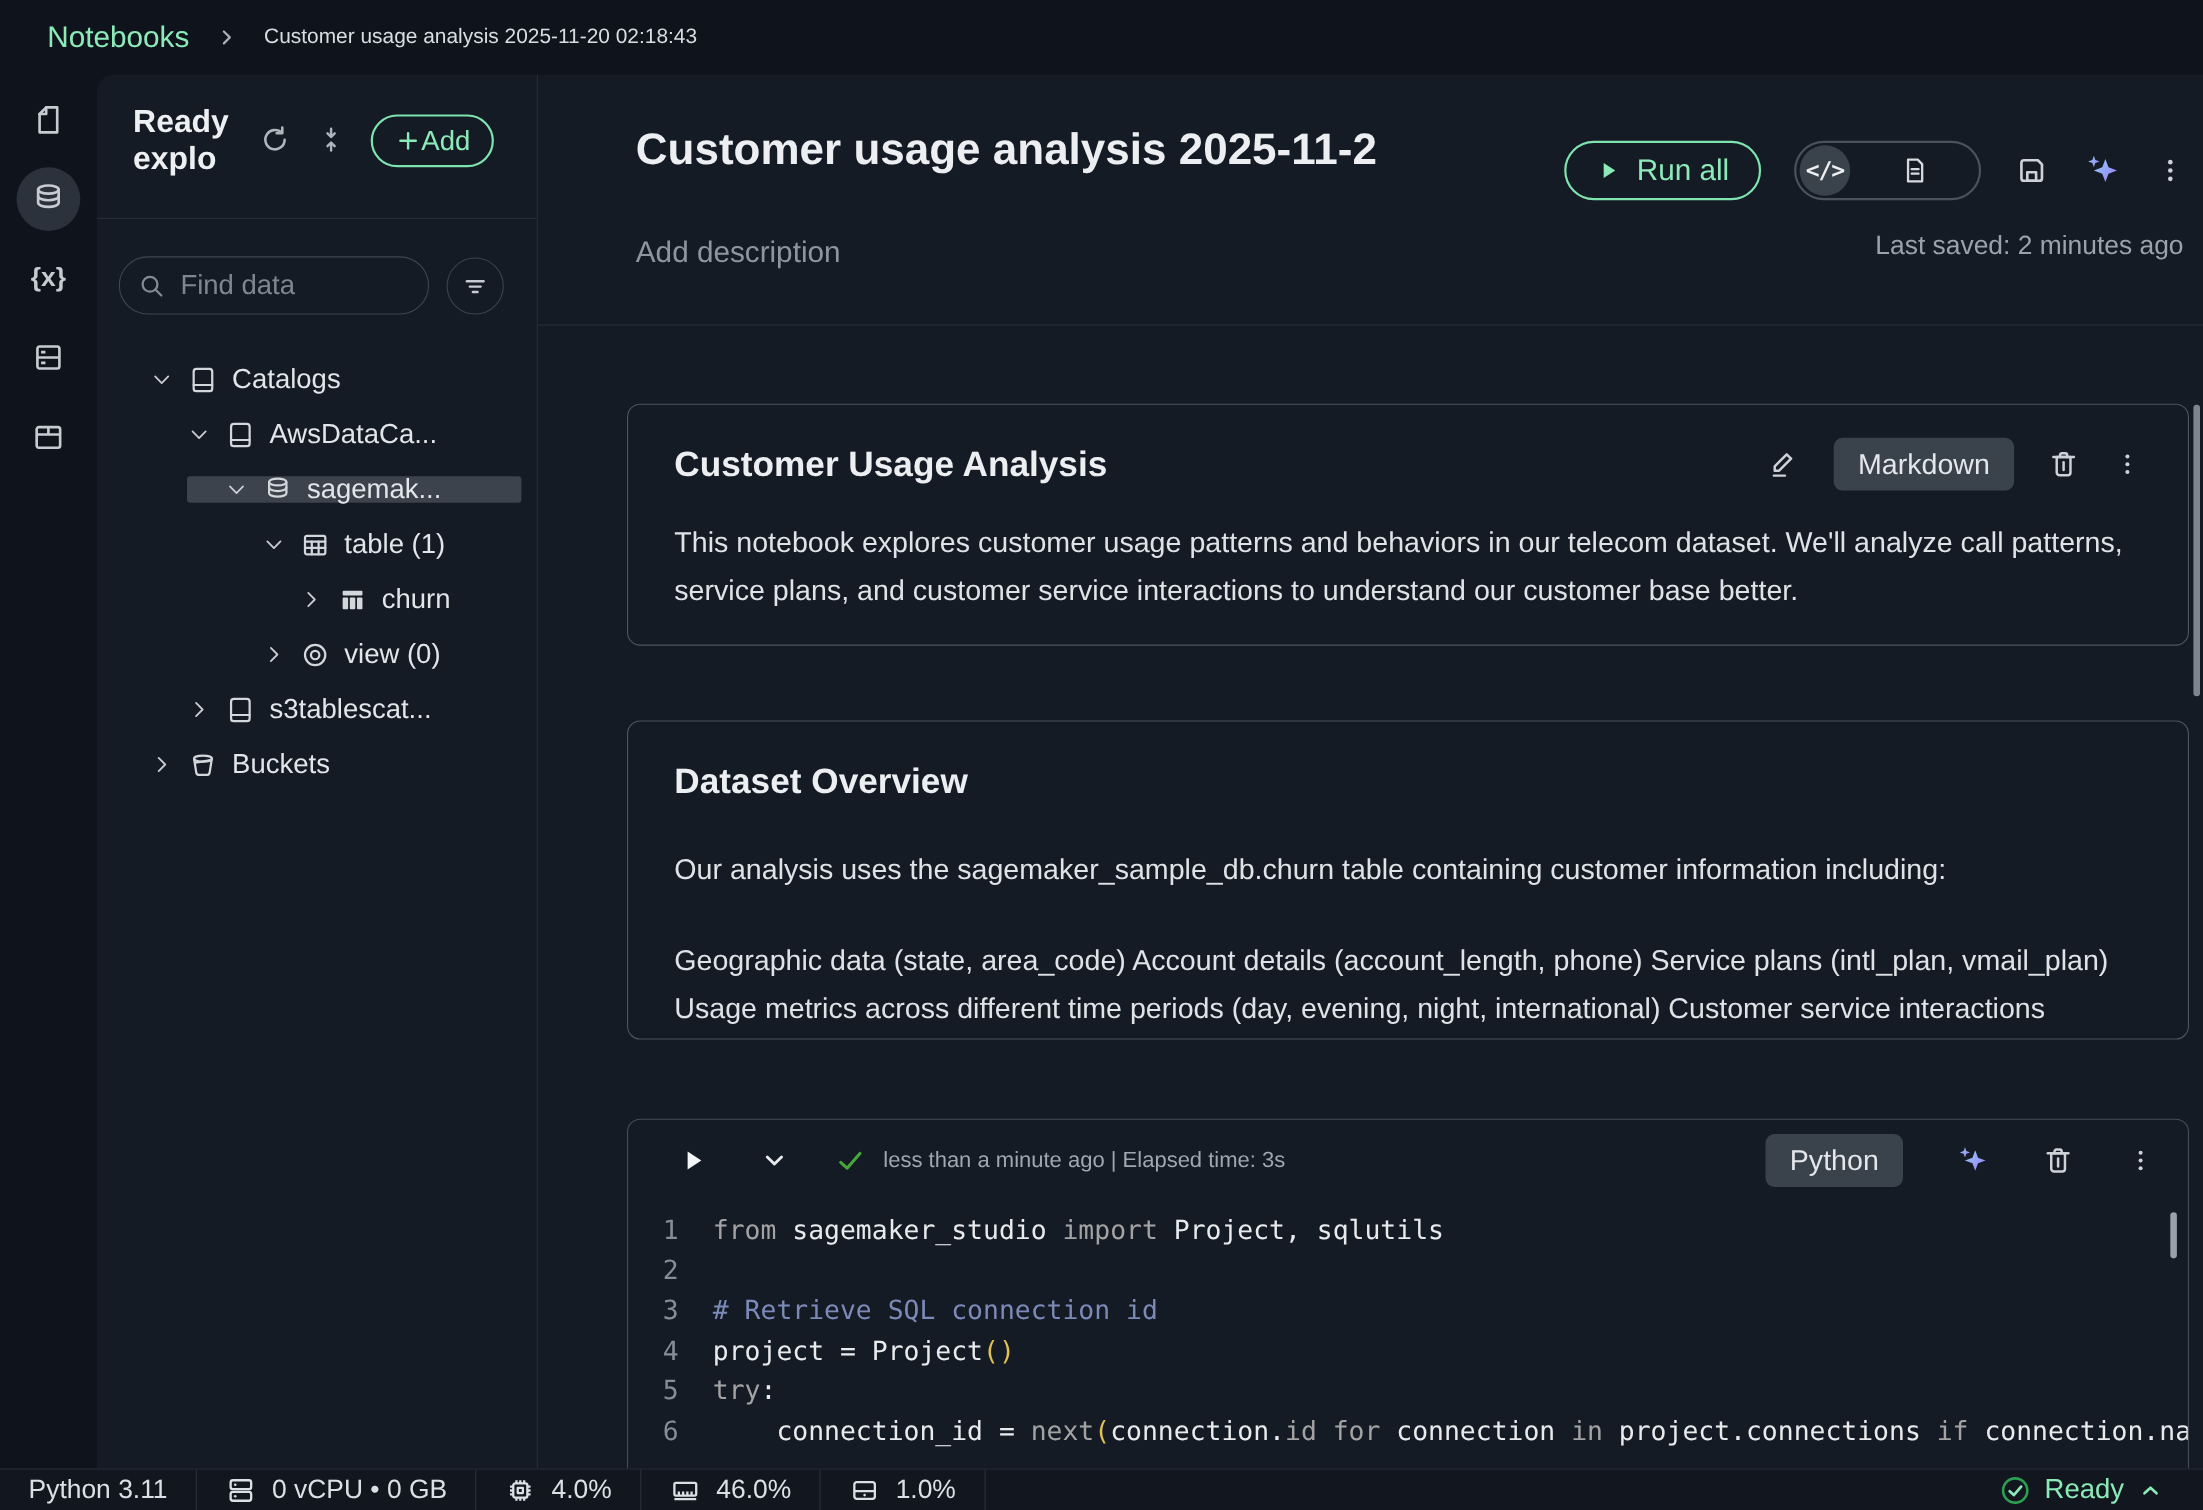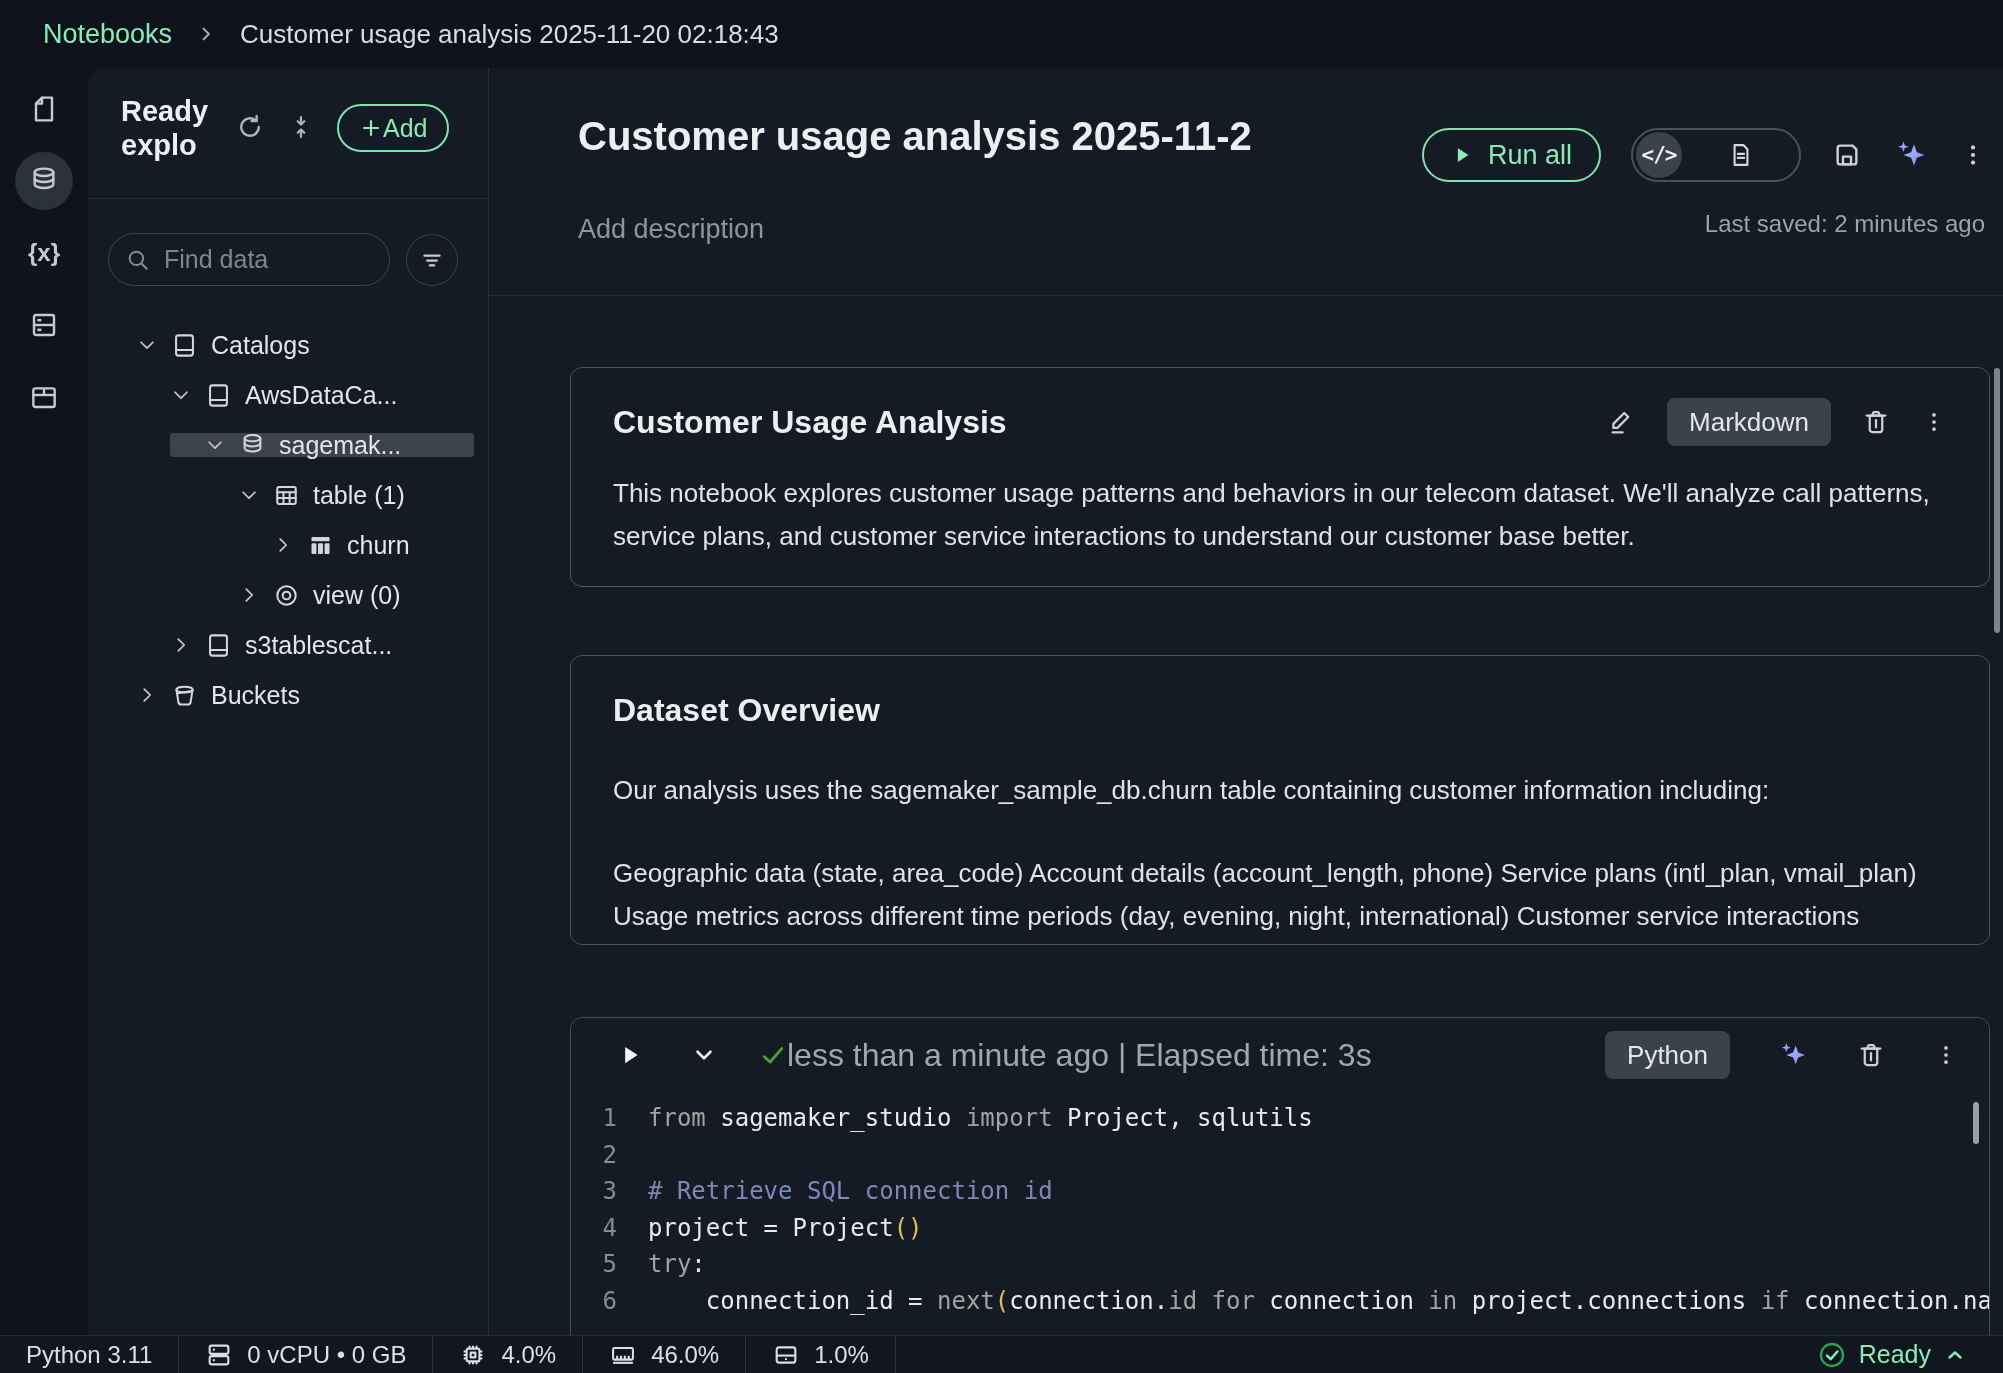--- a/index.html
+++ b/index.html
@@ -14,21 +14,21 @@
   .ic svg { display:block; }
   .ic { display:inline-flex; align-items:center; justify-content:center; flex:none; }
 
   
   #breadcrumb-bar {
     position:absolute; top:0; left:0; right:0; height:68px;
     display:flex; align-items:center; padding-left:43px; gap:24px;
   }
   #crumb-root { color:#8CEAB8; font-size:27px; cursor:pointer; }
   #crumb-sep { color:#A7AFB8; }
-  #crumb-current { color:#D9DDE2; font-size:26px; }
+  #crumb-current { color:#D9DDE2; font-size:19px; }
 
   
   #rail {
     position:absolute; left:0; top:68px; bottom:38px; width:88px;
     display:flex; flex-direction:column; align-items:center; padding-top:12px; gap:14px;
   }
   .rail-btn {
     width:58px; height:58px; border-radius:50%;
     display:flex; align-items:center; justify-content:center;
     color:#C6CBD2; background:transparent; border:none; cursor:pointer;
@@ -132,21 +132,21 @@
   }
   .md-body { margin-top:26px; font-size:26px; line-height:43px; color:#DFE3E7; }
   .md-para { margin-top:40px; font-size:26px; line-height:43px; color:#DFE3E7; }
 
   
   #code-cell { top:949px; height:330px; overflow:hidden; border-color:#454D57; }
   #code-header { height:74px; display:flex; align-items:center; padding:0 30px 0 46px; }
   #cell-run-button { color:#F2F4F6; }
   #code-collapse { margin-left:48px; color:#E8EAED; }
   #code-status-check { margin-left:42px; color:#43A838; }
-  #code-status-text { font-size:32px; color:#9FA8B1; }
+  #code-status-text { margin-left:16px; font-size:20px; color:#9FA8B1; }
   #code-header .spacer { flex:1; }
   #code-header .cell-controls { gap:47px; }
   #code-body {
     font-family:"DejaVu Sans Mono", monospace; font-size:24px; position:relative;
     padding-top:8px; overflow:hidden;
   }
   .code-line { display:flex; height:36.5px; align-items:center; white-space:pre; overflow:hidden; }
   .ln { flex:0 0 46px; text-align:right; color:#858D97; }
   .code-text { margin-left:31px; }
   .c-tx { color:#E8EAED; }

